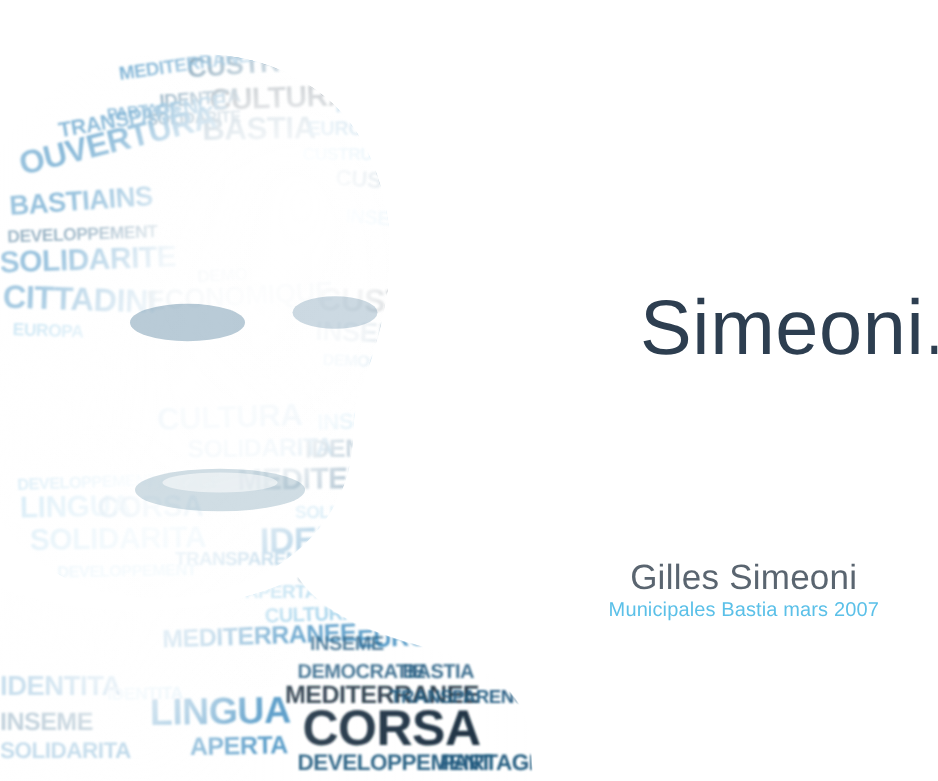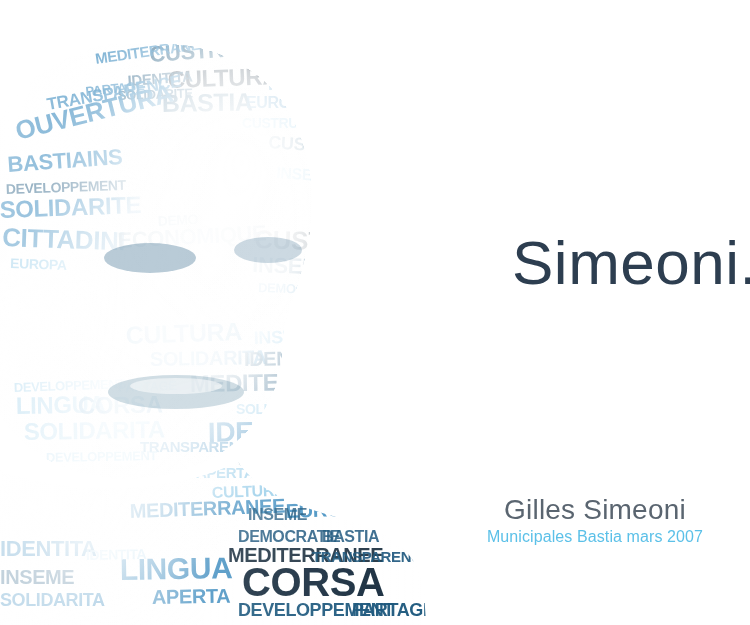--- a/index.html
+++ b/index.html
@@ -56,21 +56,20 @@
     width: 310px;
     text-align: center;
   }
   #candidate-name {
     font-size: 28px;
     font-weight: 400;
     letter-spacing: 0.2px;
     color: #5a6570;
     line-height: 1.15;
     font-family: "Liberation Sans", sans-serif;
-    margin-top: 48px;
   }
   #campaign-line {
     margin-top: 2px;
     font-size: 16px;
     font-weight: 400;
     letter-spacing: 0.1px;
     color: #5bc0e8;
     font-family: "Liberation Sans", sans-serif;
   }
 </style>

